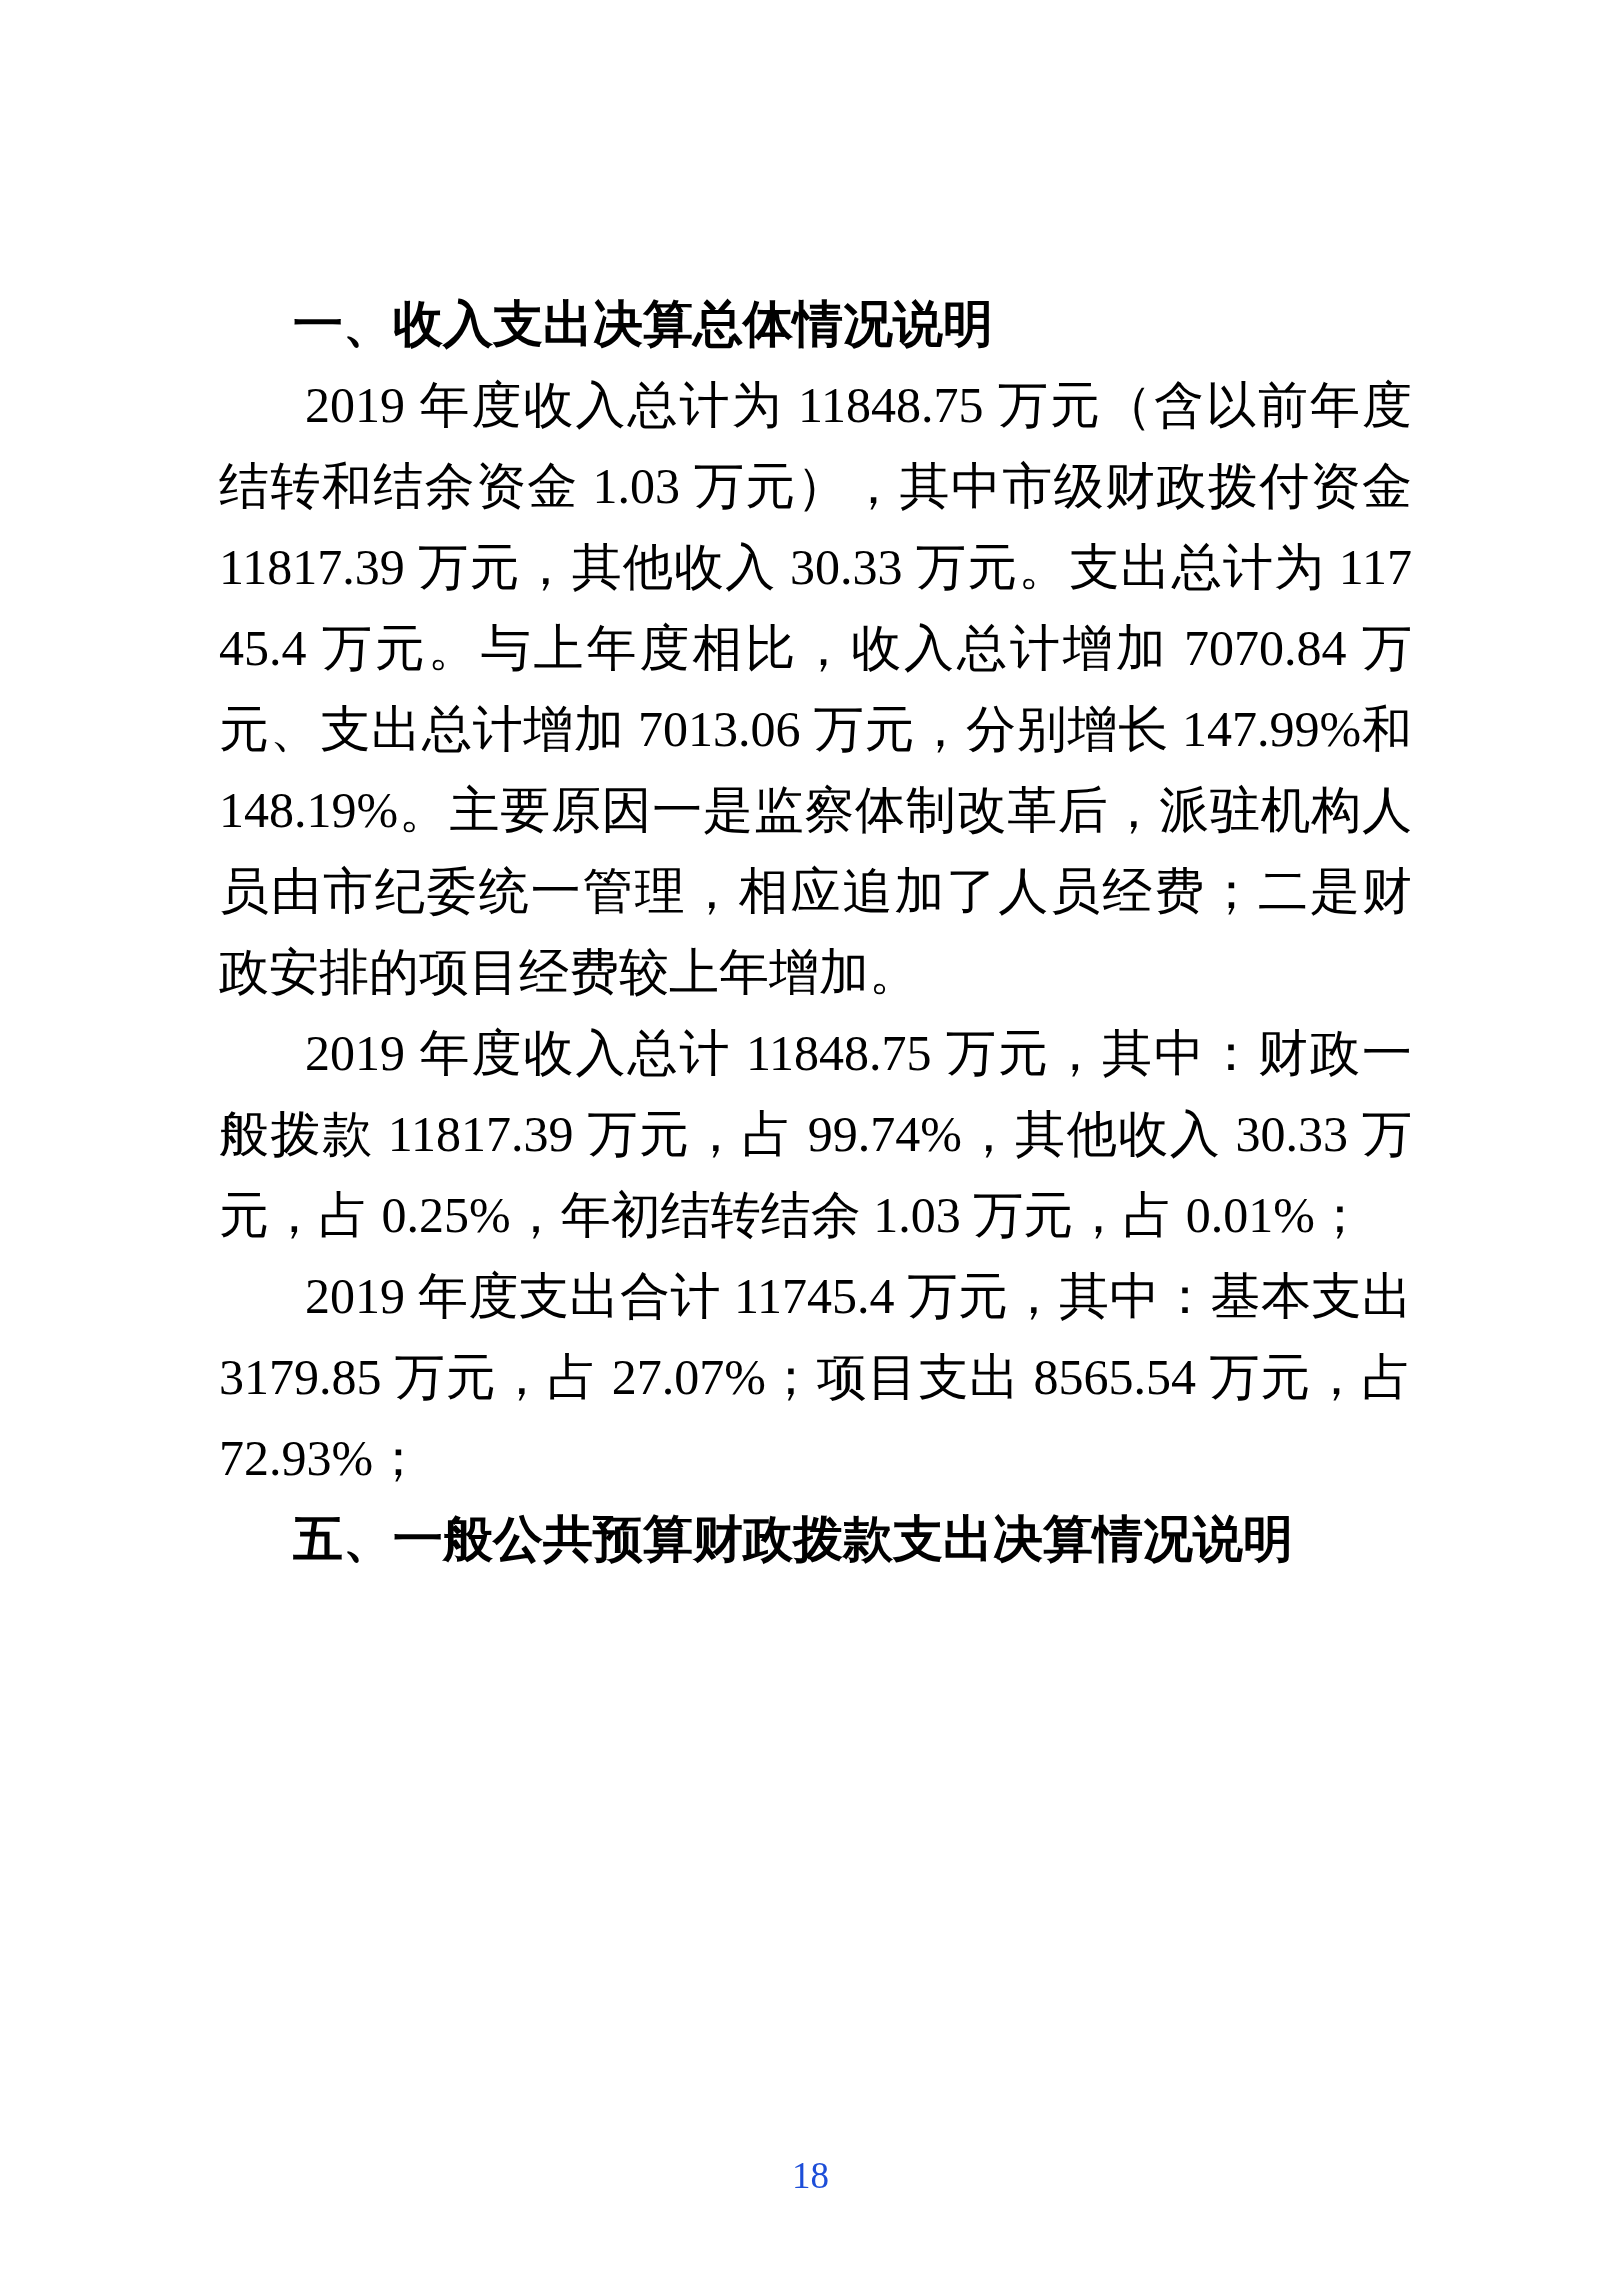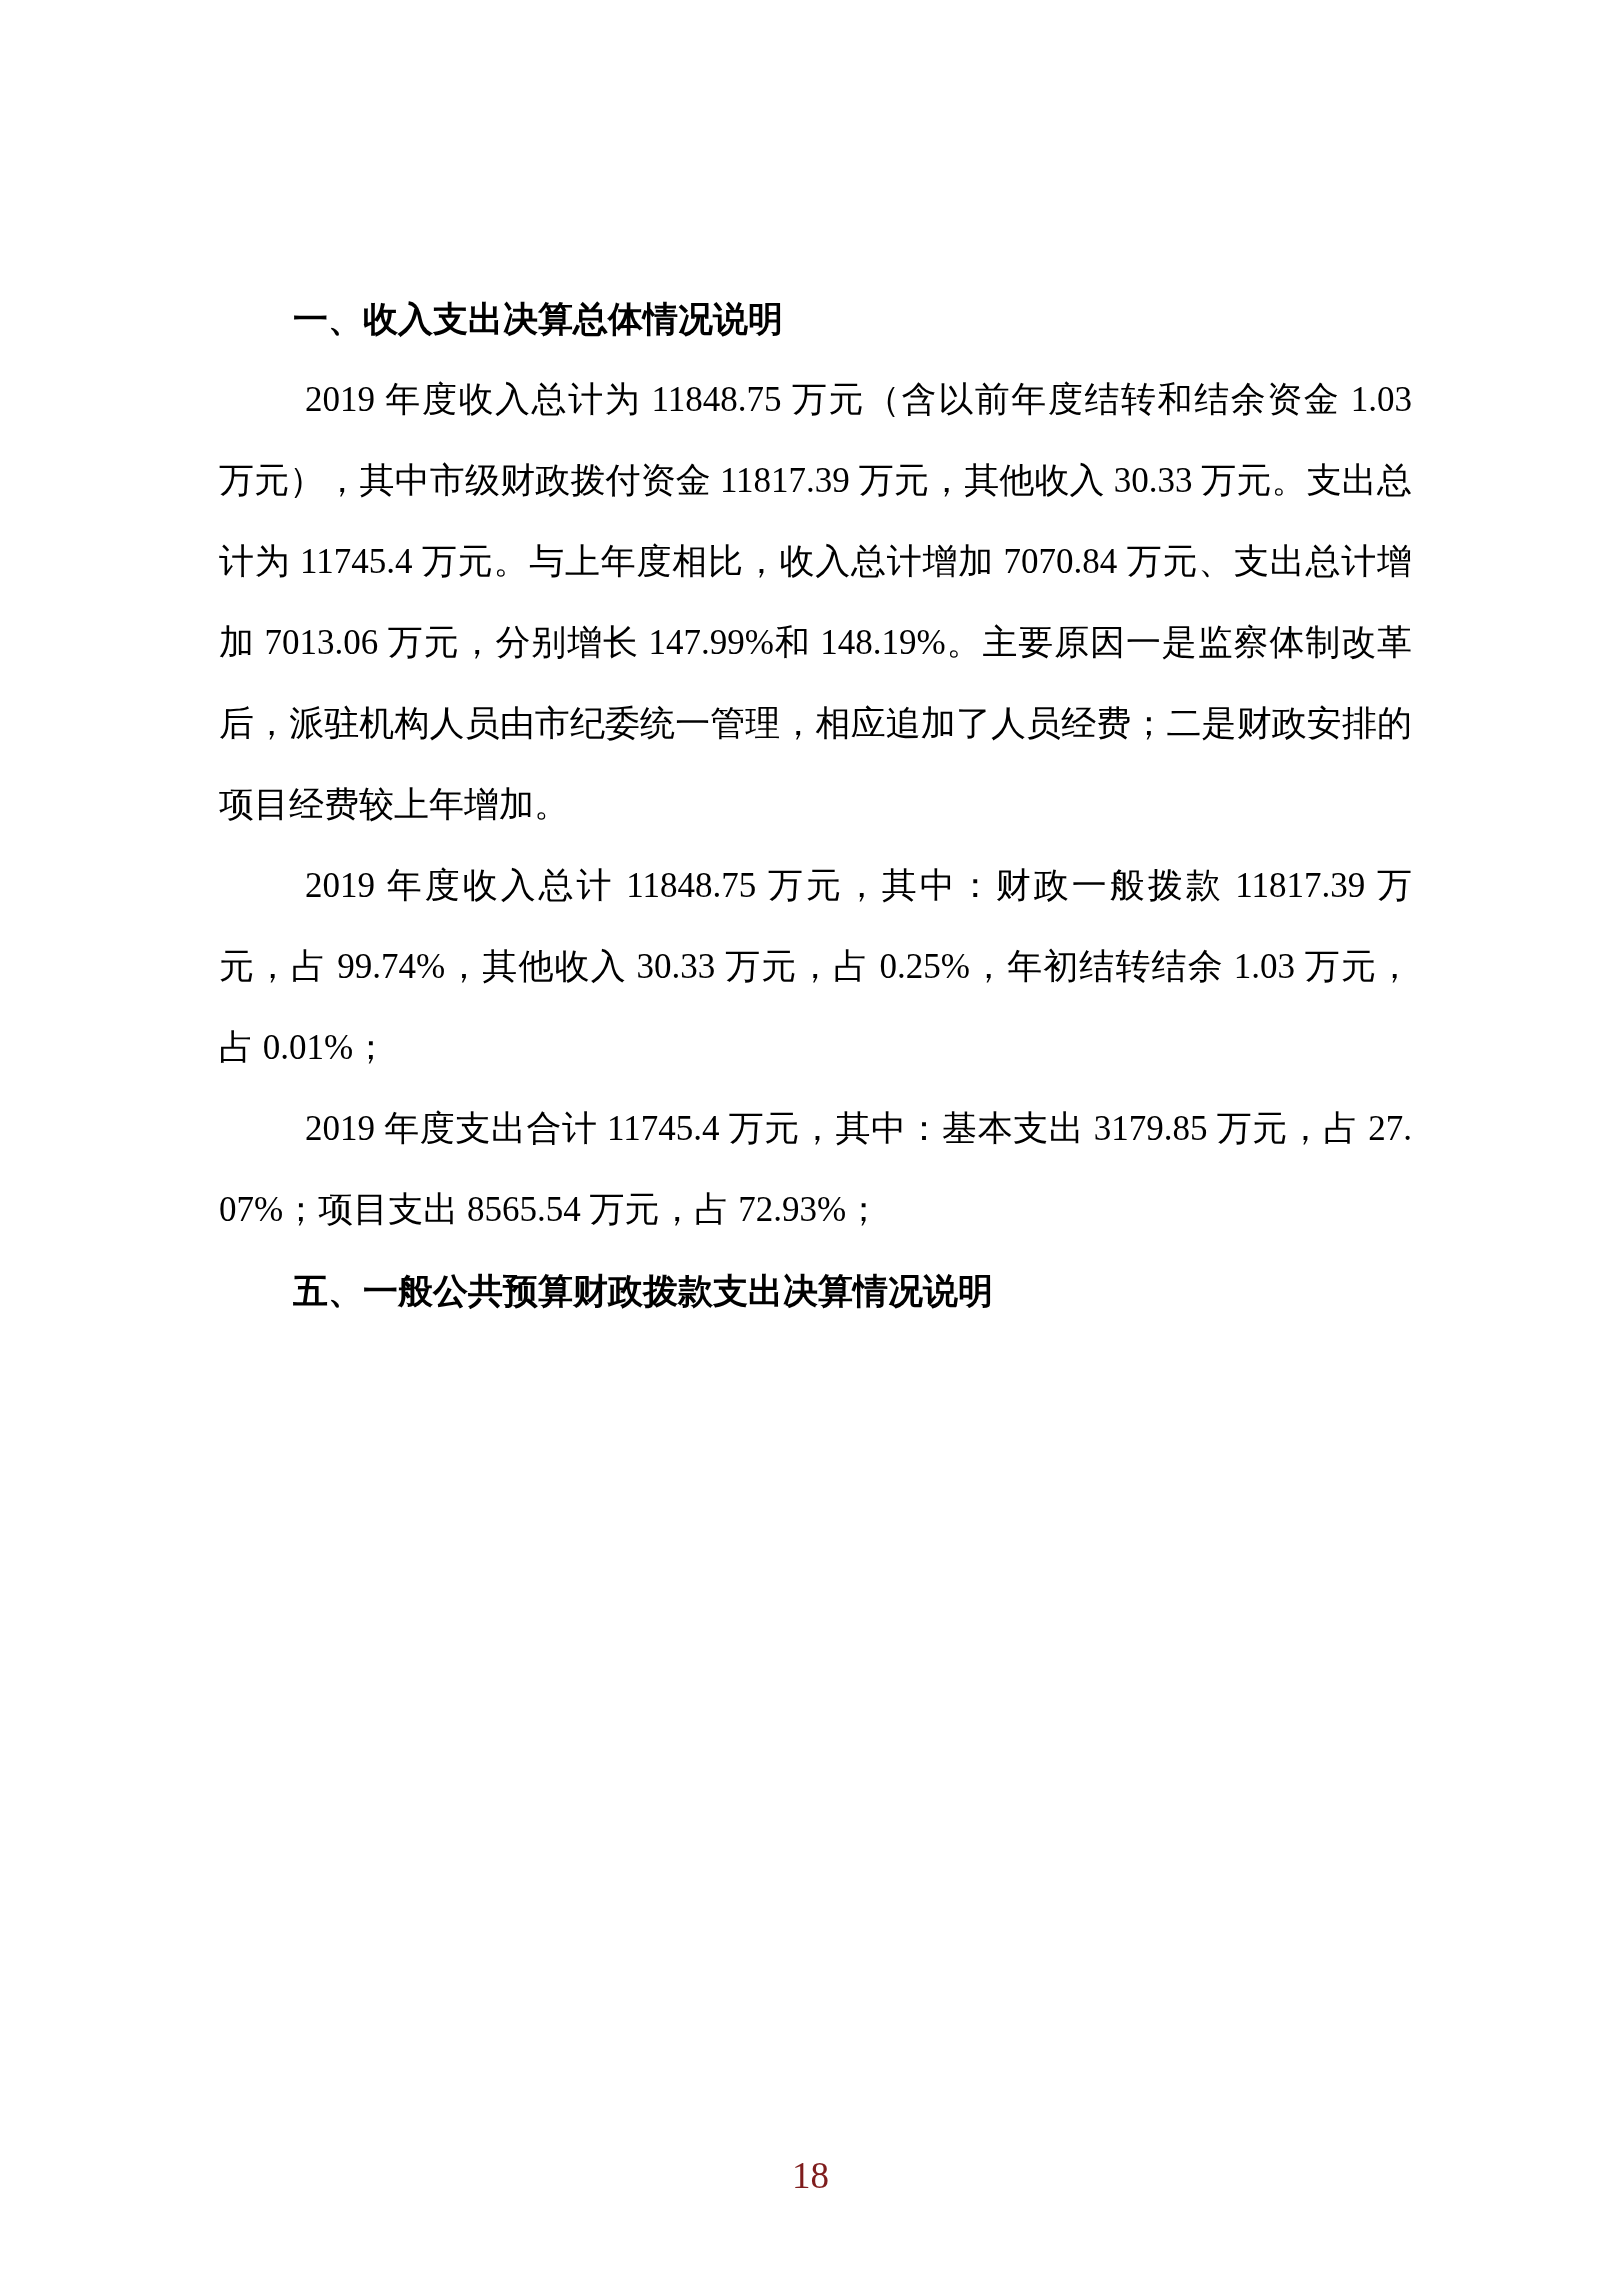--- a/index.html
+++ b/index.html
@@ -13,23 +13,23 @@
     width: 1621px;
     height: 2293px;
     background: #ffffff;
     color: #000000;
     font-family: "Liberation Serif", serif;
     overflow: hidden;
   }
   .content {
     position: absolute;
     left: 207px;
-    top: 278px;
+    top: 284px;
     width: 1205px;
-    font-size: 35px;
+    font-size: 50px;
     line-height: 81px;
     text-align: justify;
     text-justify: inter-ideograph;
     word-break: break-all;
   }
   .doc-heading {
     font-family: "Liberation Sans", sans-serif;
     font-weight: 700;
     text-indent: 86px;
     text-align: left;
@@ -41,21 +41,21 @@
   }
   .page-number {
     position: absolute;
     left: 0;
     top: 2154px;
     width: 100%;
     text-align: center;
     font-size: 37px;
     line-height: 43px;
     font-family: "Liberation Serif", serif;
-    color: #7f1d1d;
+    color: #1d4ed8;
   }
 </style>
 </head>
 <body>
 
 <div class="page">
   <div class="content">
 
     <div class="doc-heading">一、收入支出决算总体情况说明</div>
     <div class="doc-para">2019 年度收入总计为 11848.75 万元（含以前年度结转和结余资金 1.03 万元），其中市级财政拨付资金 11817.39 万元，其他收入 30.33 万元。支出总计为 11745.4 万元。与上年度相比，收入总计增加 7070.84 万元、支出总计增加 7013.06 万元，分别增长 147.99%和 148.19%。主要原因一是监察体制改革后，派驻机构人员由市纪委统一管理，相应追加了人员经费；二是财政安排的项目经费较上年增加。</div>

